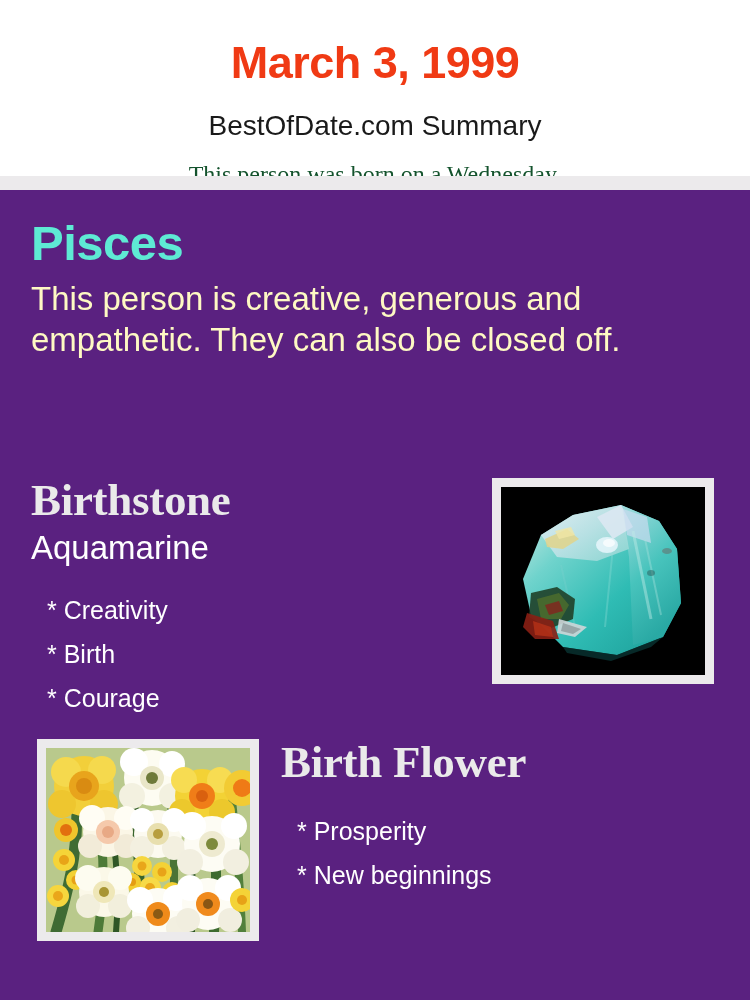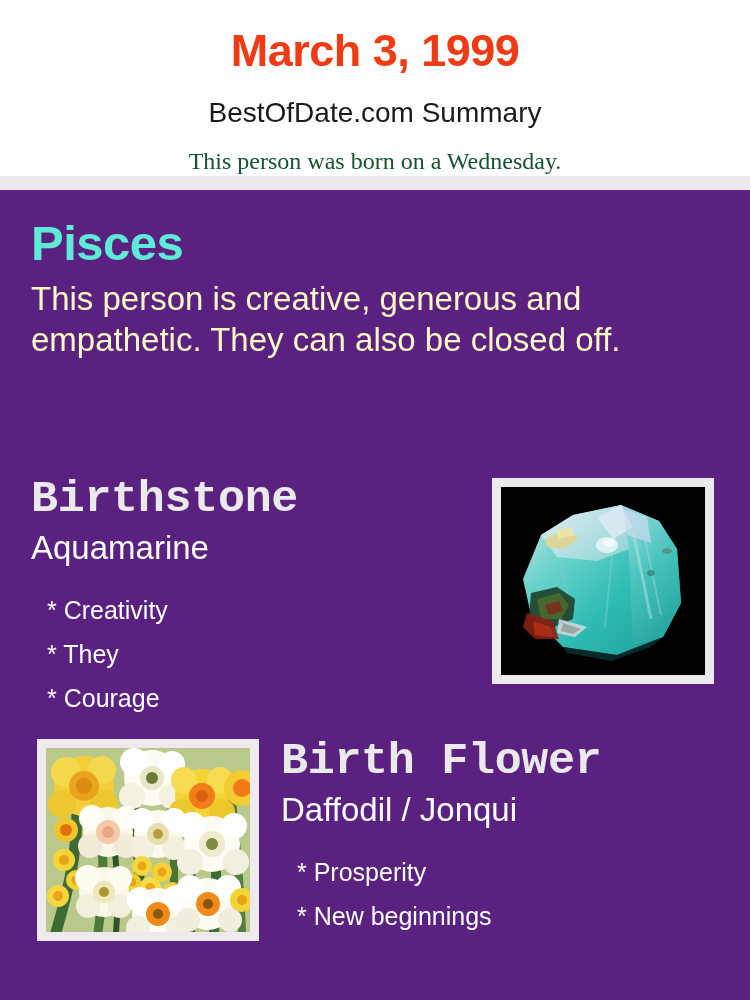--- a/index.html
+++ b/index.html
@@ -26,21 +26,21 @@
   .header {
     position: absolute;
     left: 0;
     top: 0;
     width: 750px;
     height: 176px;
     background: #ffffff;
     text-align: center;
   }
   .header-date {
-    margin: 0;
+    margin: 12px;
     padding-top: 22px;
     font-family: "Liberation Sans", sans-serif;
     font-size: 45px;
     font-weight: bold;
     line-height: 58px;
     letter-spacing: -0.5px;
     color: #f03a14;
   }
   .header-site {
     margin: 11px;
@@ -109,21 +109,21 @@
 
   
   .stone-block {
     position: absolute;
     left: 31px;
     top: 283px;
     width: 440px;
   }
   .section-title {
     margin: 0;
-    font-family: Liberation Mono, monospace;
+    font-family: Liberation Serif, serif;
     font-size: 45px;
     font-weight: bold;
     line-height: 54px;
     color: #eaeaea;
     letter-spacing: -0.3px;
   }
   .section-sub {
     margin: 0;
     padding-top: 1px;
     font-family: "Liberation Sans", sans-serif;
@@ -213,28 +213,27 @@
     <div class="zodiac">
       <h2 class="zodiac-title">Pisces</h2>
       <p class="zodiac-desc">This person is creative, generous and empathetic. They can also be closed off.</p>
     </div>
 
     <div class="stone-block">
       <h2 class="section-title">Birthstone</h2>
       <div class="section-sub">Aquamarine</div>
       <ul class="bullets">
         <li>* Creativity</li>
-        <li>* They</li>
+        <li>* Birth</li>
         <li>* Courage</li>
       </ul>
     </div>
 
     <div class="flower-block">
       <h2 class="section-title">Birth Flower</h2>
-      <div class="section-sub">Daffodil / Jonqui</div>
       <ul class="bullets">
         <li>* Prosperity</li>
         <li>* New beginnings</li>
       </ul>
     </div>
   </div>
 
   <div class="frame frame-stone">
     <div class="frame-inner">
       <svg class="stone-canvas" viewBox="0 0 204 188" preserveAspectRatio="none">

